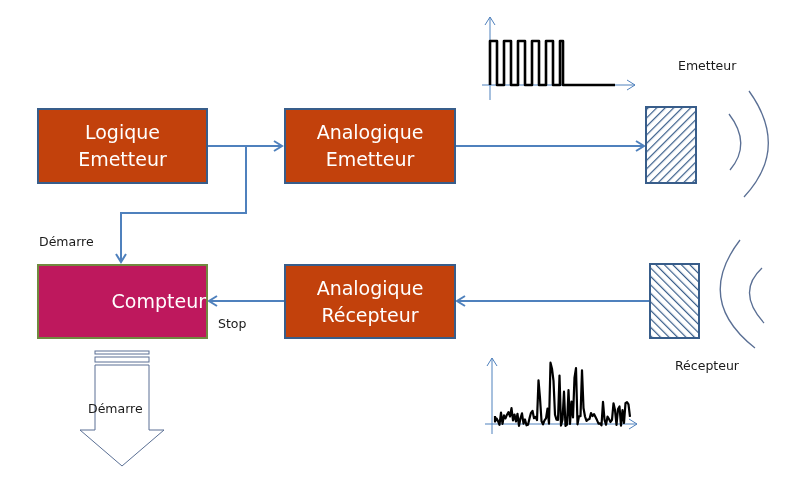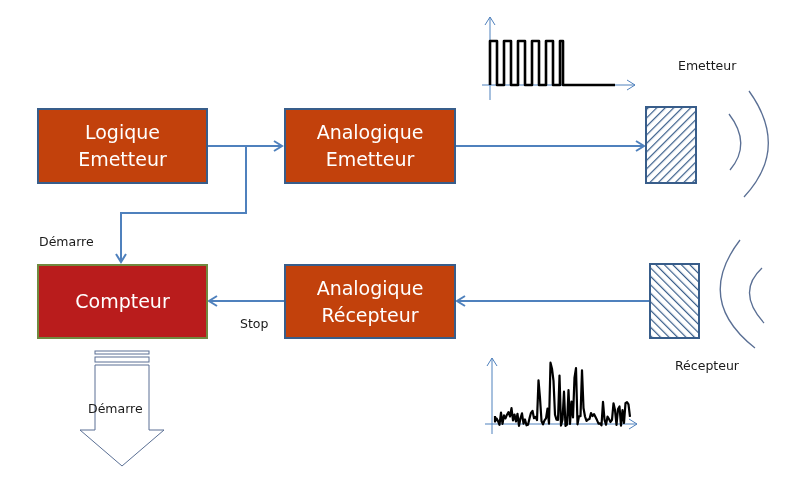--- a/index.html
+++ b/index.html
@@ -2,21 +2,21 @@
 <html><head>
 <meta charset="utf-8">
 <style>
   html, body { margin: 0; padding: 0; background: #ffffff; }
   body { width: 800px; height: 487px; position: relative; overflow: hidden;
          font-family: "DejaVu Sans", sans-serif; }
   .box { position: absolute; box-sizing: border-box; display: flex; flex-direction: column;
          align-items: center; justify-content: center; color: #ffffff;
          font-family: "DejaVu Sans", sans-serif; font-size: 19px; line-height: 27px; text-align: center; }
   .blue { background: #c2410c; border: 2px solid #385D8A; }
-  .green { background: #b91c1c; border: 2px solid #71893F; }
+  .green { background: #be185d; border: 2px solid #71893F; align-items: flex-end; }
   .label { position: absolute; font-family: "DejaVu Sans", sans-serif; font-size: 12.5px; color: #1a1a1a; white-space: nowrap; }
   svg.overlay { position: absolute; left: 0; top: 0; }
 </style>
 </head>
 <body>
 
 <svg class="overlay" width="800" height="487" viewBox="0 0 800 487">
   <defs>
     <pattern id="hatchE" patternUnits="userSpaceOnUse" width="6" height="6" patternTransform="rotate(45)">
       <rect width="6" height="6" fill="#ffffff"></rect>
@@ -96,16 +96,16 @@
 </div>
 <div class="box green" style="left:37px; top:264px; width:171px; height:75px;">
   <span>Compteur</span>
 </div>
 <div class="box blue" style="left:284px; top:264px; width:172px; height:75px;">
   <span>Analogique</span>
   <span>Récepteur</span>
 </div>
 
 <div class="label" style="left:39px; top:234px;">Démarre</div>
-<div class="label" style="left:240px; top:316px;">Stop</div>
+<div class="label" style="left:218px; top:316px;">Stop</div>
 <div class="label" style="left:88px; top:401px;">Démarre</div>
 <div class="label" style="left:678px; top:58px;">Emetteur</div>
 <div class="label" style="left:675px; top:358px;">Récepteur</div>
 
 </body></html>

